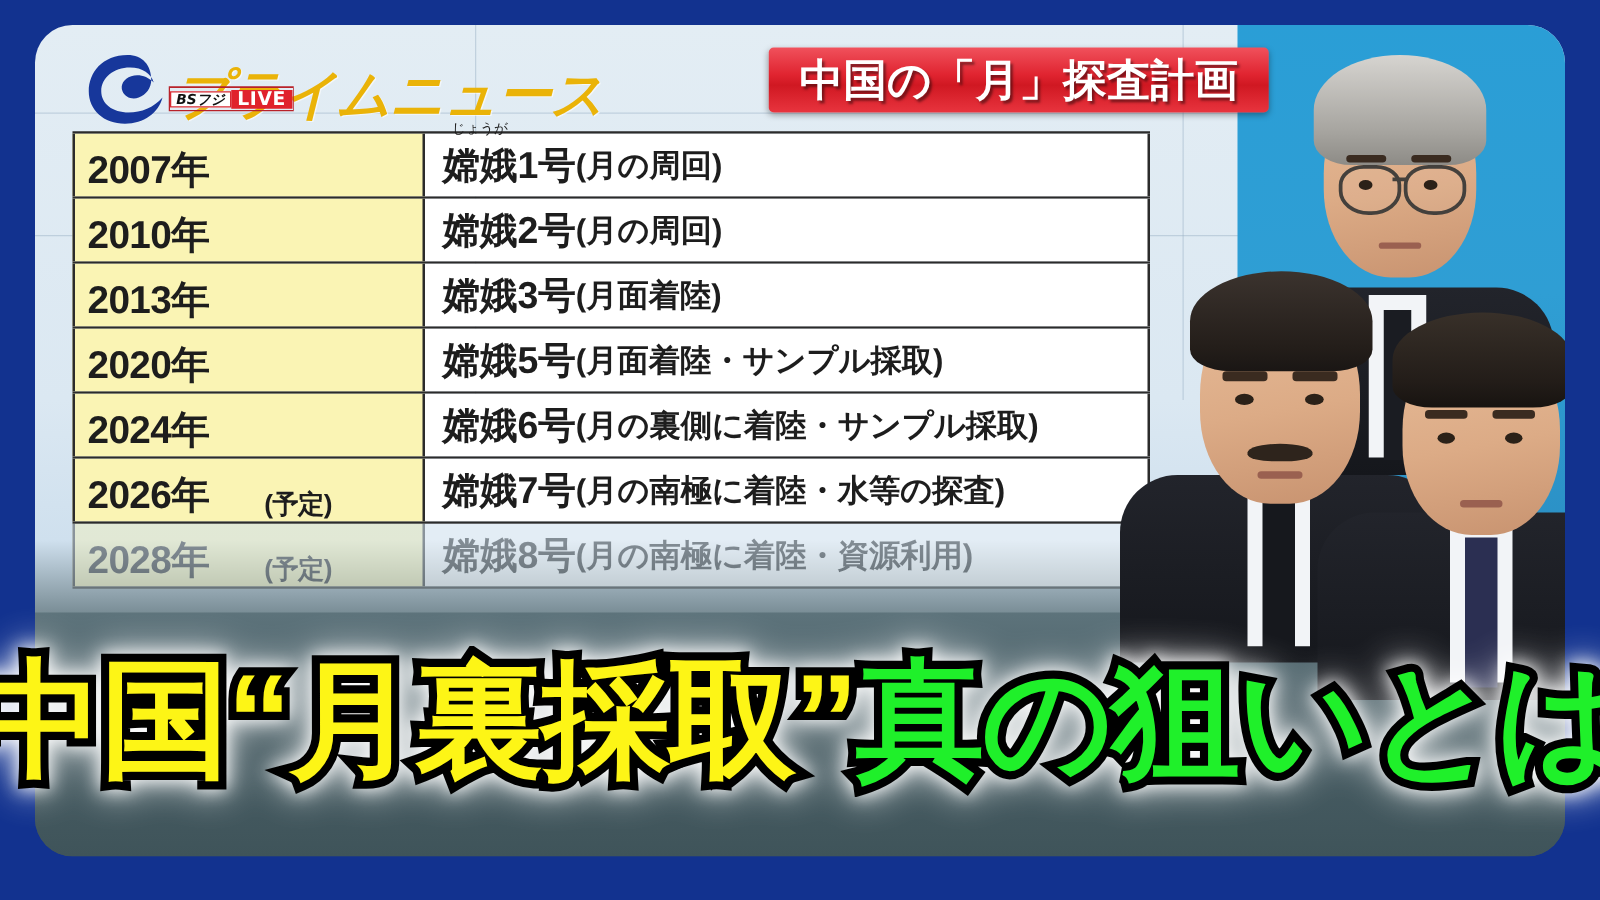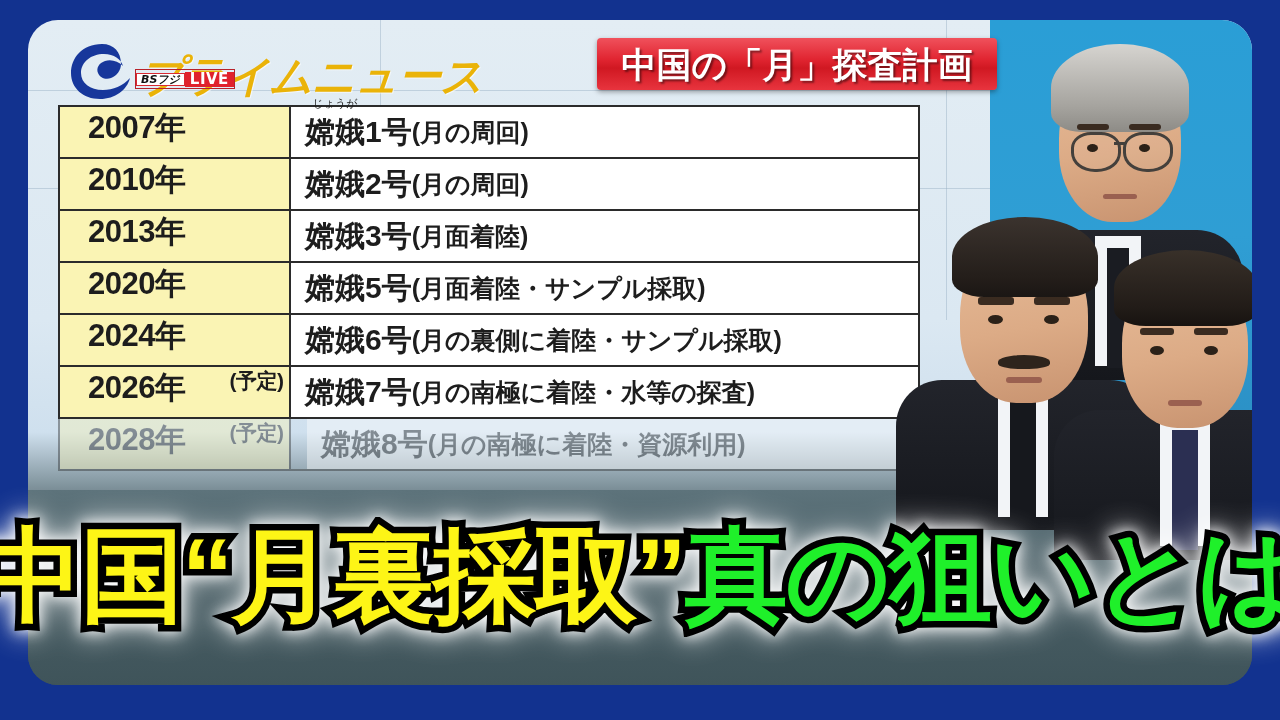--- a/index.html
+++ b/index.html
@@ -126,21 +126,21 @@
     padding: 0 5px;
     display: flex;
     align-items: center;
     line-height: 1;
     letter-spacing: 0.5px;
   }
 
   
   .title-banner {
     position: absolute;
-    left: 597px;
+    left: 615px;
     top: 38px;
     width: 400px;
     height: 52px;
     border-radius: 4px;
     background: linear-gradient(180deg,#f0515c 0%, #e02430 42%, #d01822 58%, #e8343e 100%);
     box-shadow: 0 2px 5px rgba(0,0,0,0.35);
     display: flex;
     align-items: center;
     justify-content: center;
     z-index: 8;
@@ -164,27 +164,27 @@
     z-index: 5;
     border-collapse: collapse;
     border-top: 2px solid #2b2b2b;
   }
   .trow {
     display: flex;
     height: 50px;
     border-bottom: 2px solid #2b2b2b;
   }
   .cell-year {
-    width: 233px;
+    width: 282px;
     background: #faf4b4;
     border-left: 2px solid #2b2b2b;
     border-right: 2px solid #2b2b2b;
     display: flex;
-    align-items: flex-start;
-    padding-left: 28px;
+    align-items: flex-end;
+    padding-left: 10px;
     box-sizing: border-box;
     font-size: 31px;
     font-weight: 700;
     color: #1d1d1d;
     letter-spacing: -0.5px;
     white-space: nowrap;
   }
   .cell-year .note {
     font-size: 21px;
     font-weight: 700;
@@ -219,21 +219,20 @@
     width: 100%;
     text-align: center;
     font-size: 11px;
     font-weight: 400;
     line-height: 1;
     color: #1d1d1d;
   }
   
   .trow.faded {
     opacity: 0.42;
-    gap: 16px;
   }
 
   
   .people { position: absolute; inset: 0; z-index: 7; pointer-events: none; }
   .person { position: absolute; }
   .head {
     position: absolute;
     border-radius: 48% 48% 44% 44%;
     background: linear-gradient(170deg,#e8bd9a 0%, #dcab86 55%, #c89370 100%);
   }

